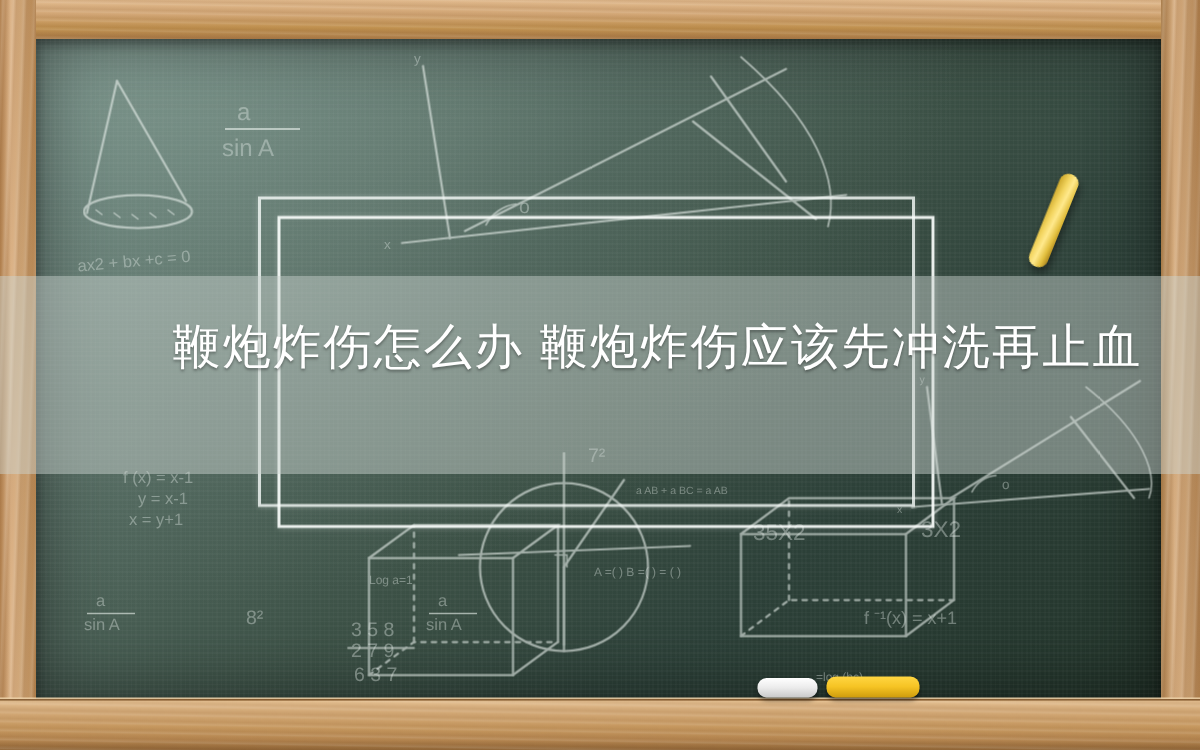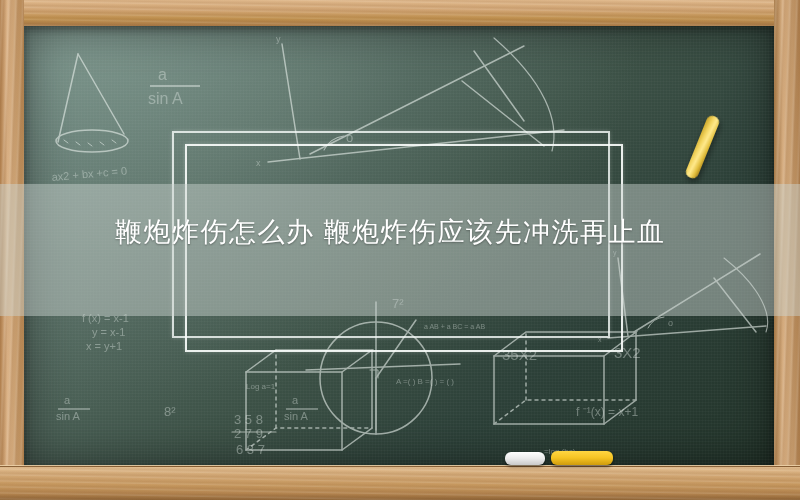--- a/index.html
+++ b/index.html
@@ -136,21 +136,21 @@
     position:absolute; left:0; top:184px; width:800px; height:132px;
     background:rgba(205,212,208,0.47);
     pointer-events:none;
   }
 
   
   .headline{
     position:absolute; left:0; top:184px; width:800px; height:96px;
     display:flex; align-items:center;
     padding-left:115px;
-    font-size:27px;
+    font-size:32px;
     letter-spacing:1.5px;
     color:#ffffff;
     font-weight:400;
     white-space:nowrap;
     text-shadow:0 1px 2px rgba(0,0,0,0.35);
   }
 </style>
 </head>
 <body>
 

